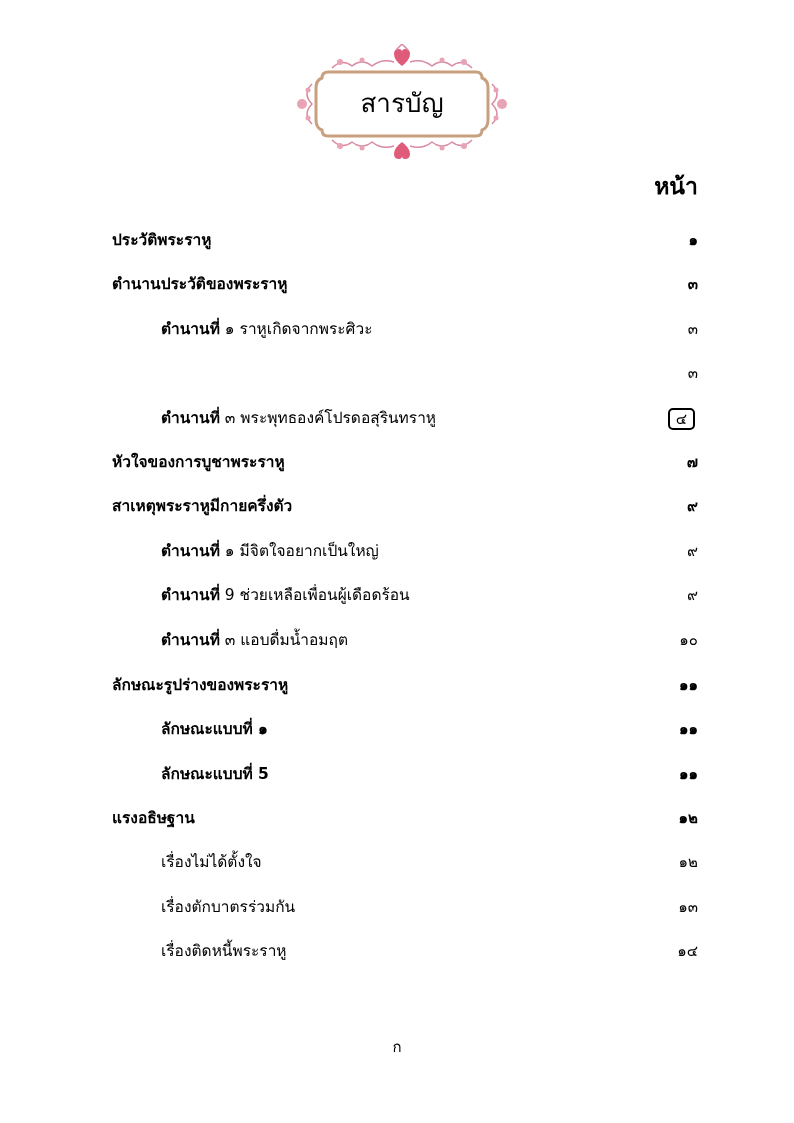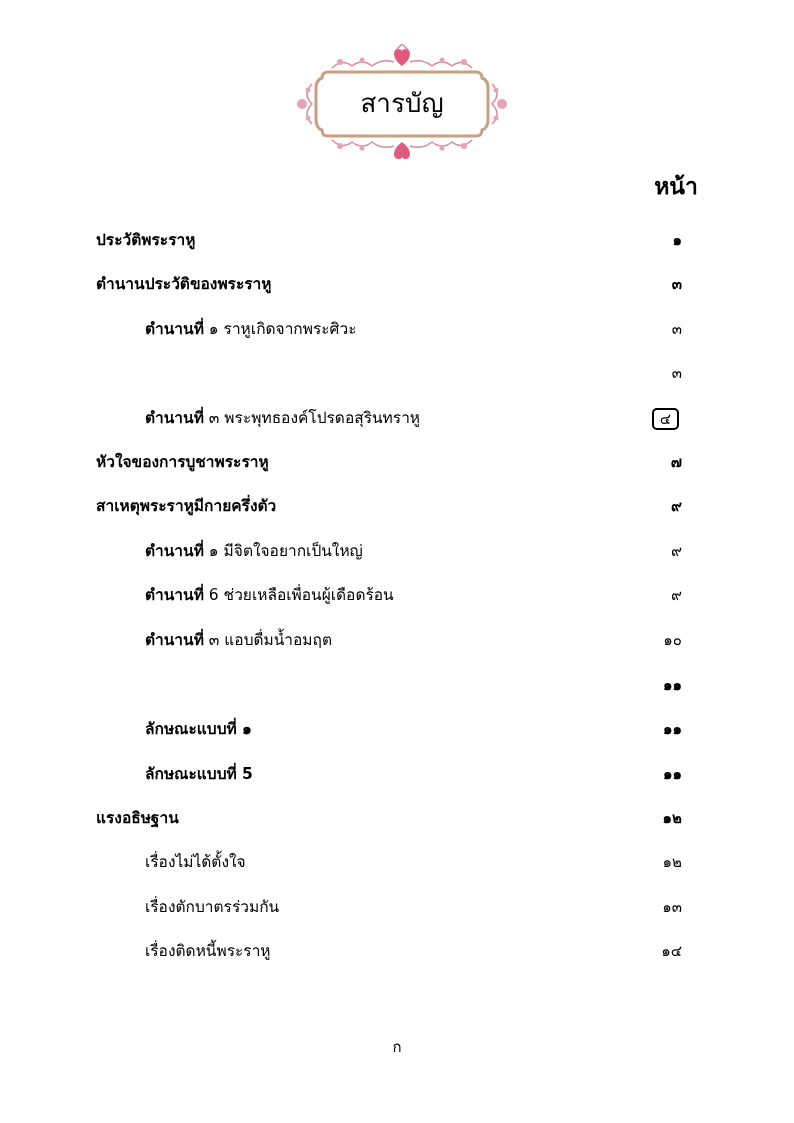--- a/index.html
+++ b/index.html
@@ -4,21 +4,21 @@
 <style>
   html, body { margin: 0; padding: 0; background: #ffffff; }
   body { width: 794px; height: 1123px; position: relative; overflow: hidden;
          font-family: "DejaVu Sans", "Liberation Sans", sans-serif; color: #000; }
   .title-frame { position: absolute; left: 292px; top: 44px; width: 220px; height: 120px; }
   .title-frame svg { position: absolute; left: 0; top: 0; }
   .title-text { position: absolute; left: 0; top: 36px; width: 220px; text-align: center;
                 font-size: 26px; line-height: 46px; color: #000; }
   .page-col-header { position: absolute; right: 96px; top: 168px; font-size: 23px; font-weight: bold; }
   .toc { position: absolute; left: 0; top: 0; width: 794px; }
-  .row { position: absolute; left: 0; width: 778px; height: 30px; }
+  .row { position: absolute; left: 16px; width: 778px; height: 30px; }
   .row .label { position: absolute; top: 0; font-size: 15.5px; line-height: 30px; white-space: nowrap; }
   .row.lvl0 .label { left: 96px; font-weight: bold; }
   .row.lvl1 .label { left: 145px; }
   .row.lvl1 .label .prefix { font-weight: bold; }
   .row .page { position: absolute; right: 96px; top: 0; font-size: 15px; line-height: 30px; text-align: right; }
   .row.lvl0 .page { font-weight: bold; }
   .row .page.boxed { border: 2px solid #000; border-radius: 5px; padding: 0 6px; line-height: 18px; top: 5px; right: 99px; }
   .footer-page { position: absolute; left: 0; width: 794px; top: 1035px; text-align: center; font-size: 15px; }
 </style>
 </head>
@@ -89,28 +89,29 @@
   </div>
   <div class="row lvl0" style="top:491px">
     <span class="label"><span>สาเหตุพระราหูมีกายครึ่งตัว</span></span>
     <span class="page">๙</span>
   </div>
   <div class="row lvl1" style="top:536px">
     <span class="label"><span class="prefix">ตำนานที่</span><span> ๑ มีจิตใจอยากเป็นใหญ่</span></span>
     <span class="page">๙</span>
   </div>
   <div class="row lvl1" style="top:580px">
-    <span class="label"><span class="prefix">ตำนานที่</span><span> 6 ช่วยเหลือเพื่อนผู้เดือดร้อน</span></span>
+    <span class="label"><span class="prefix">ตำนานที่</span><span> 9 ช่วยเหลือเพื่อนผู้เดือดร้อน</span></span>
     <span class="page">๙</span>
   </div>
   <div class="row lvl1" style="top:625px">
     <span class="label"><span class="prefix">ตำนานที่</span><span> ๓ แอบดื่มน้ำอมฤต</span></span>
     <span class="page">๑๐</span>
   </div>
   <div class="row lvl0" style="top:670px">
+    <span class="label"><span>ลักษณะรูปร่างของพระราหู</span></span>
     <span class="page">๑๑</span>
   </div>
   <div class="row lvl1" style="top:714px">
     <span class="label"><span class="prefix">ลักษณะแบบที่ ๑</span><span></span></span>
     <span class="page" style="font-weight:bold">๑๑</span>
   </div>
   <div class="row lvl1" style="top:759px">
     <span class="label"><span class="prefix">ลักษณะแบบที่ 5</span><span></span></span>
     <span class="page" style="font-weight:bold">๑๑</span>
   </div>

